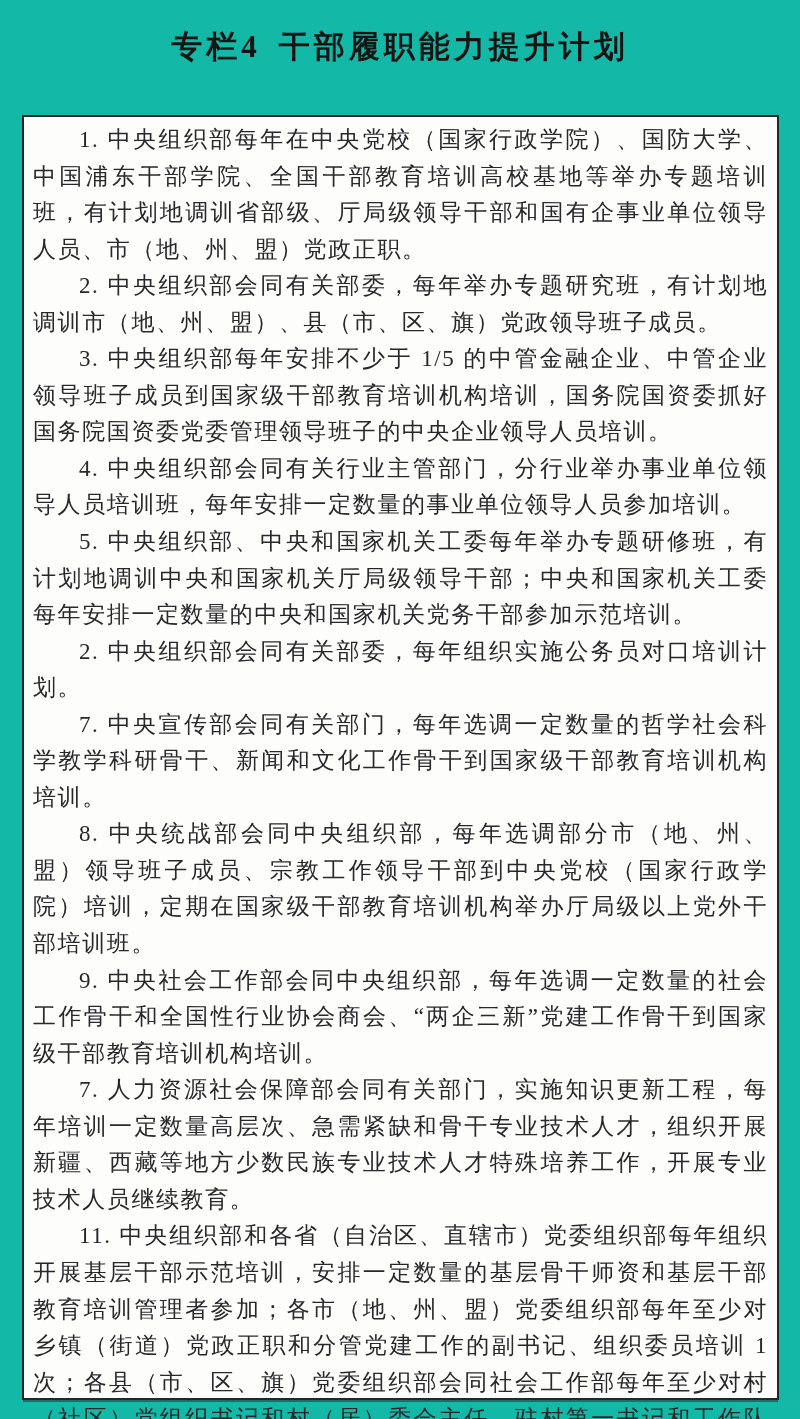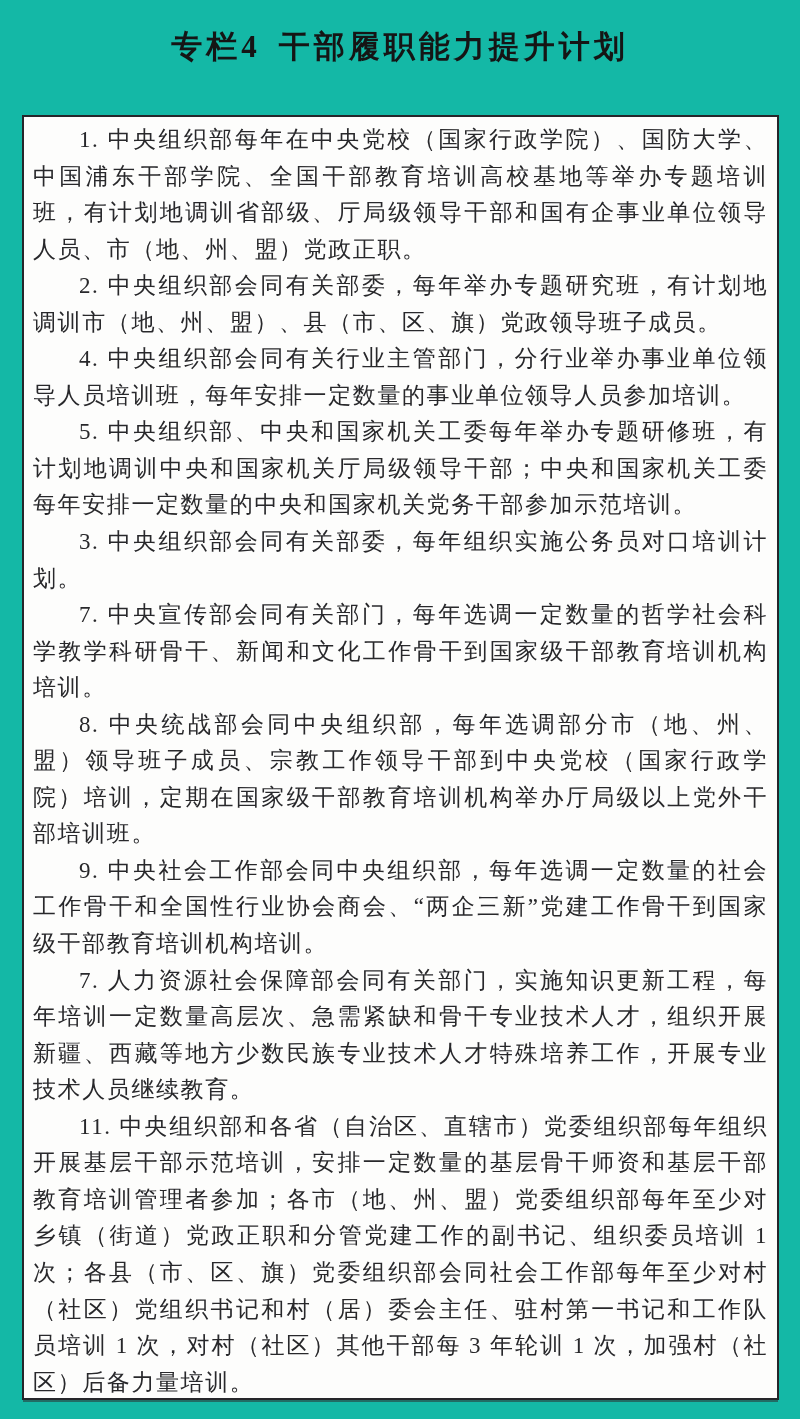--- a/index.html
+++ b/index.html
@@ -52,26 +52,27 @@
   <h1 class="title">
     <span class="title-label">专栏4</span><span>干部履职能力提升计划</span>
   </h1>
 
   <div class="content-box">
 
     <p class="para">1. 中央组织部每年在中央党校（国家行政学院）、国防大学、中国浦东干部学院、全国干部教育培训高校基地等举办专题培训班，有计划地调训省部级、厅局级领导干部和国有企事业单位领导人员、市（地、州、盟）党政正职。</p>
 
     <p class="para">2. 中央组织部会同有关部委，每年举办专题研究班，有计划地调训市（地、州、盟）、县（市、区、旗）党政领导班子成员。</p>
 
+    <p class="para">3. 中央组织部每年安排不少于 1/5 的中管金融企业、中管企业领导班子成员到国家级干部教育培训机构培训，国务院国资委抓好国务院国资委党委管理领导班子的中央企业领导人员培训。</p>
 
     <p class="para">4. 中央组织部会同有关行业主管部门，分行业举办事业单位领导人员培训班，每年安排一定数量的事业单位领导人员参加培训。</p>
 
     <p class="para">5. 中央组织部、中央和国家机关工委每年举办专题研修班，有计划地调训中央和国家机关厅局级领导干部；中央和国家机关工委每年安排一定数量的中央和国家机关党务干部参加示范培训。</p>
 
-    <p class="para">3. 中央组织部会同有关部委，每年组织实施公务员对口培训计划。</p>
+    <p class="para">2. 中央组织部会同有关部委，每年组织实施公务员对口培训计划。</p>
 
     <p class="para">7. 中央宣传部会同有关部门，每年选调一定数量的哲学社会科学教学科研骨干、新闻和文化工作骨干到国家级干部教育培训机构培训。</p>
 
     <p class="para">8. 中央统战部会同中央组织部，每年选调部分市（地、州、盟）领导班子成员、宗教工作领导干部到中央党校（国家行政学院）培训，定期在国家级干部教育培训机构举办厅局级以上党外干部培训班。</p>
 
     <p class="para">9. 中央社会工作部会同中央组织部，每年选调一定数量的社会工作骨干和全国性行业协会商会、“两企三新”党建工作骨干到国家级干部教育培训机构培训。</p>
 
     <p class="para">7. 人力资源社会保障部会同有关部门，实施知识更新工程，每年培训一定数量高层次、急需紧缺和骨干专业技术人才，组织开展新疆、西藏等地方少数民族专业技术人才特殊培养工作，开展专业技术人员继续教育。</p>
 
     <p class="para">11. 中央组织部和各省（自治区、直辖市）党委组织部每年组织开展基层干部示范培训，安排一定数量的基层骨干师资和基层干部教育培训管理者参加；各市（地、州、盟）党委组织部每年至少对乡镇（街道）党政正职和分管党建工作的副书记、组织委员培训 1 次；各县（市、区、旗）党委组织部会同社会工作部每年至少对村（社区）党组织书记和村（居）委会主任、驻村第一书记和工作队员培训 1 次，对村（社区）其他干部每 3 年轮训 1 次，加强村（社区）后备力量培训。</p>

